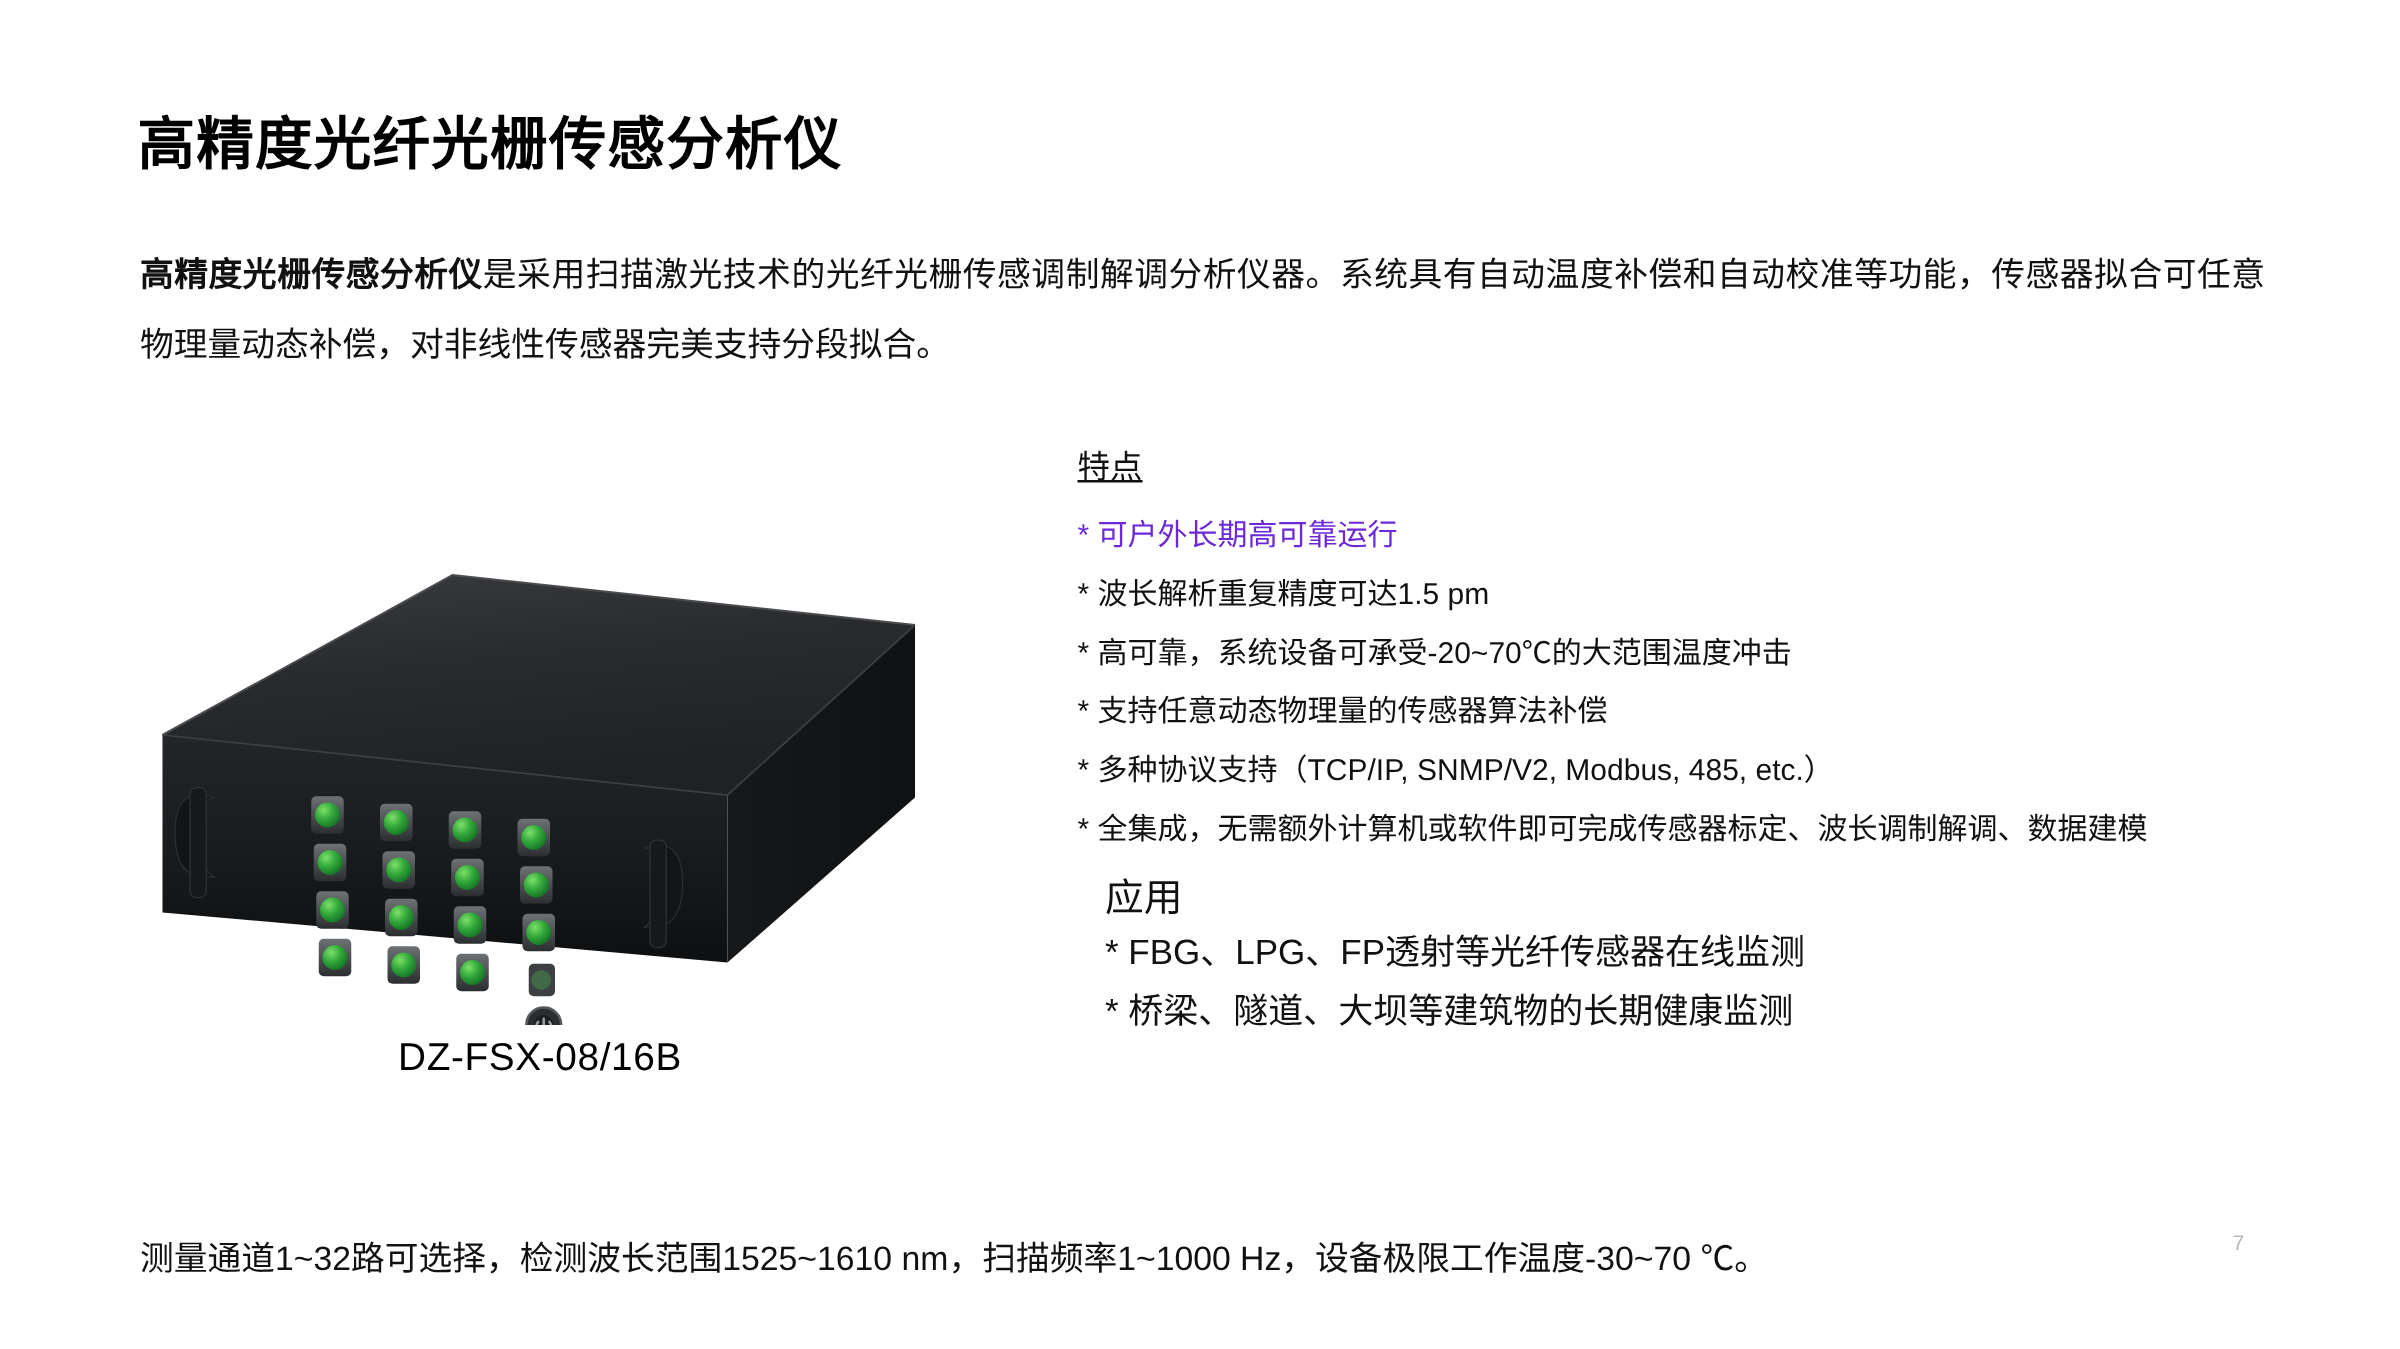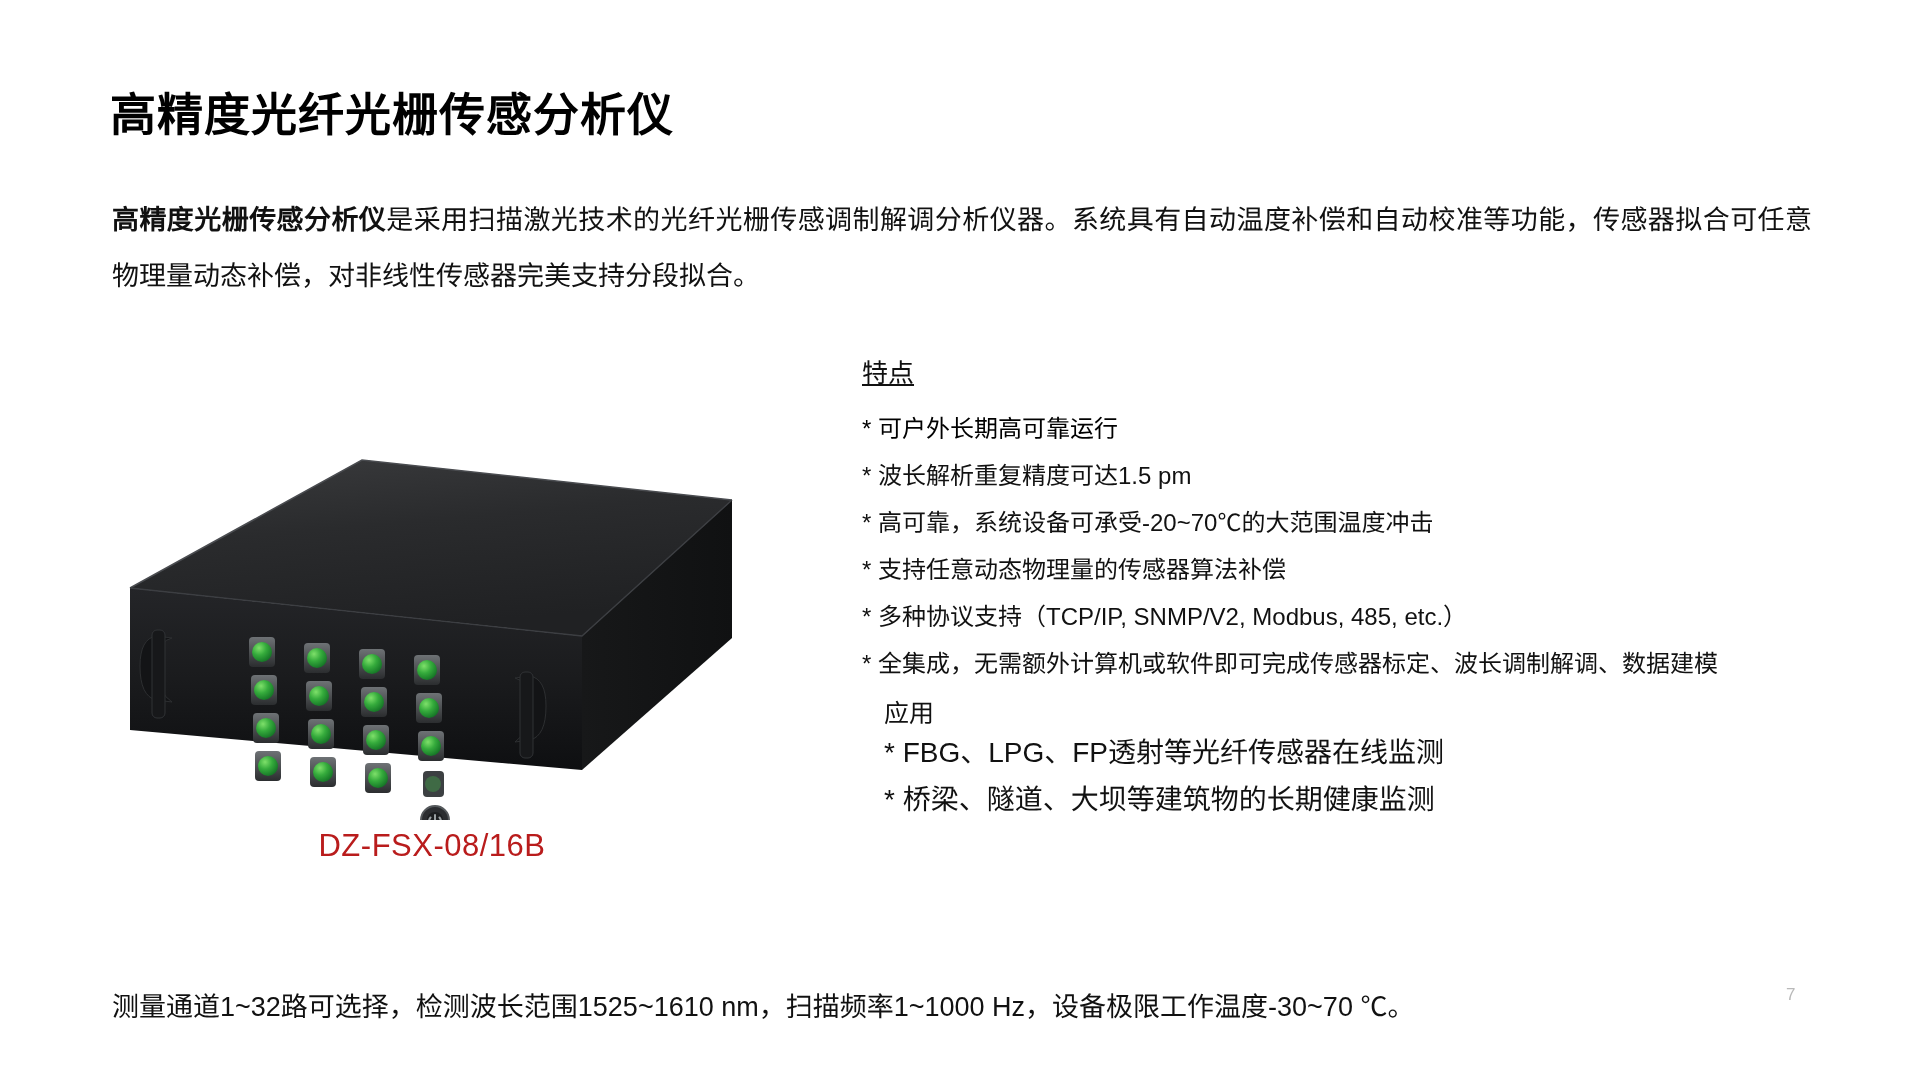--- a/index.html
+++ b/index.html
@@ -57,21 +57,21 @@
     height: 440px;
   }
   .device-svg { display:block; }
   .device-caption {
     position: absolute;
     left: 0;
     top: 388px;
     width: 640px;
     text-align: center;
     font-size: 31px;
-    color: #b91c1c;
+    color: #000000;
     letter-spacing: 0.5px;
   }
 
   
   .features {
     position: absolute;
     left: 862px;
     top: 352px;
     width: 1020px;
   }
@@ -80,23 +80,23 @@
     color: #111;
     margin-bottom: 16px;
     text-decoration: underline;
   }
   .feat-item {
     font-size: 24px;
     line-height: 47px;
     color: #111;
     white-space: nowrap;
   }
-  .feat-item.faint { color: #000000; }
+  .feat-item.faint { color: #6d28d9; }
   .sub-head {
-    font-size: 25px;
+    font-size: 31px;
     color: #111;
     margin-top: 6px;
     padding-left: 22px;
   }
   .sub-item {
     font-size: 28px;
     line-height: 47px;
     color: #111;
     padding-left: 22px;
     white-space: nowrap;

